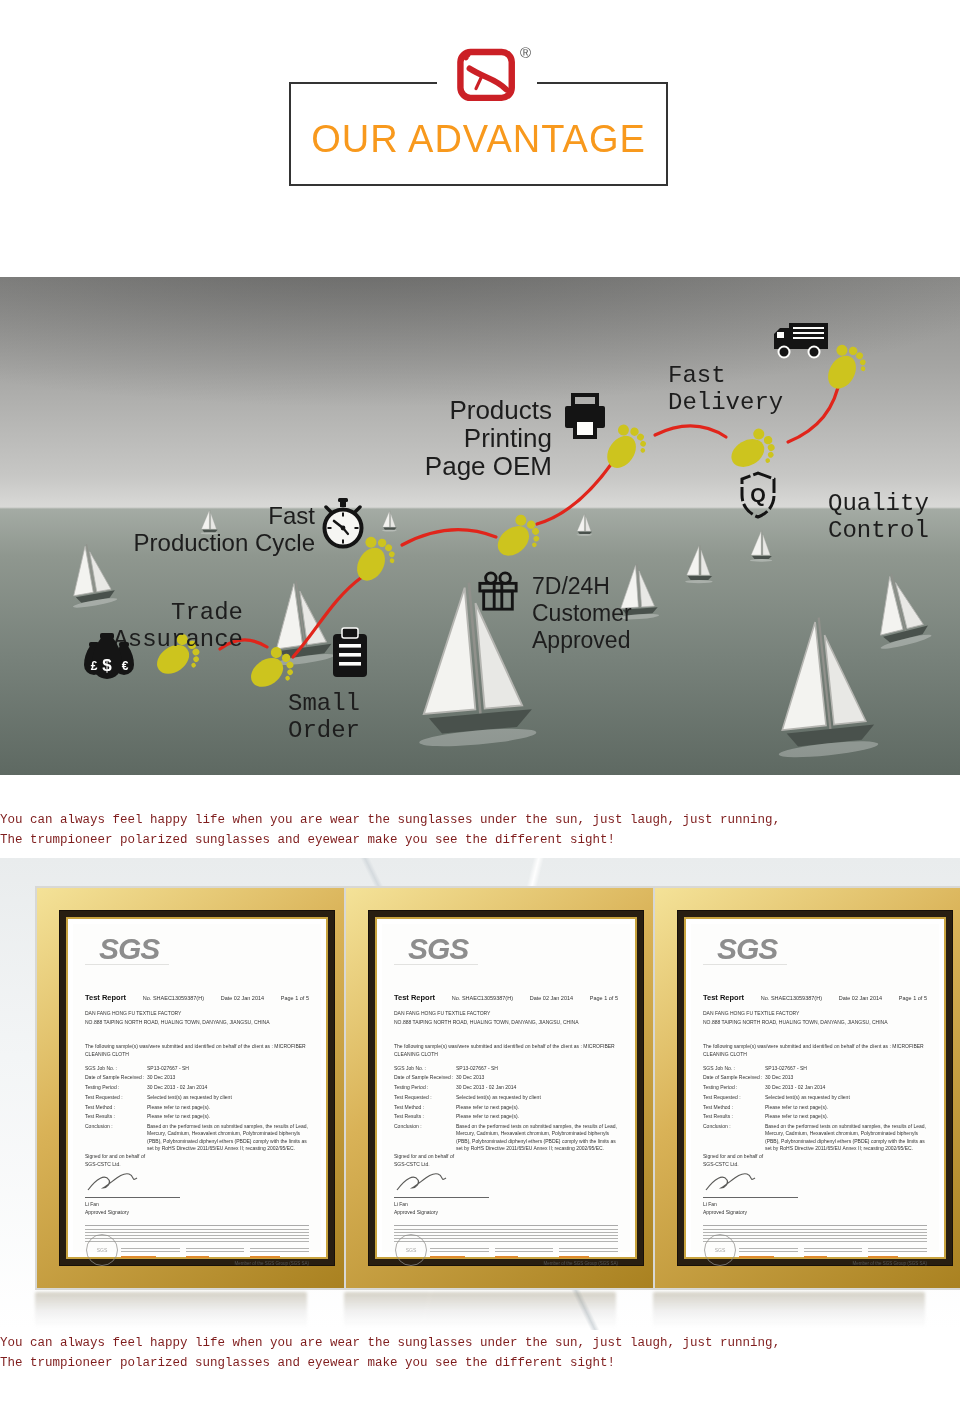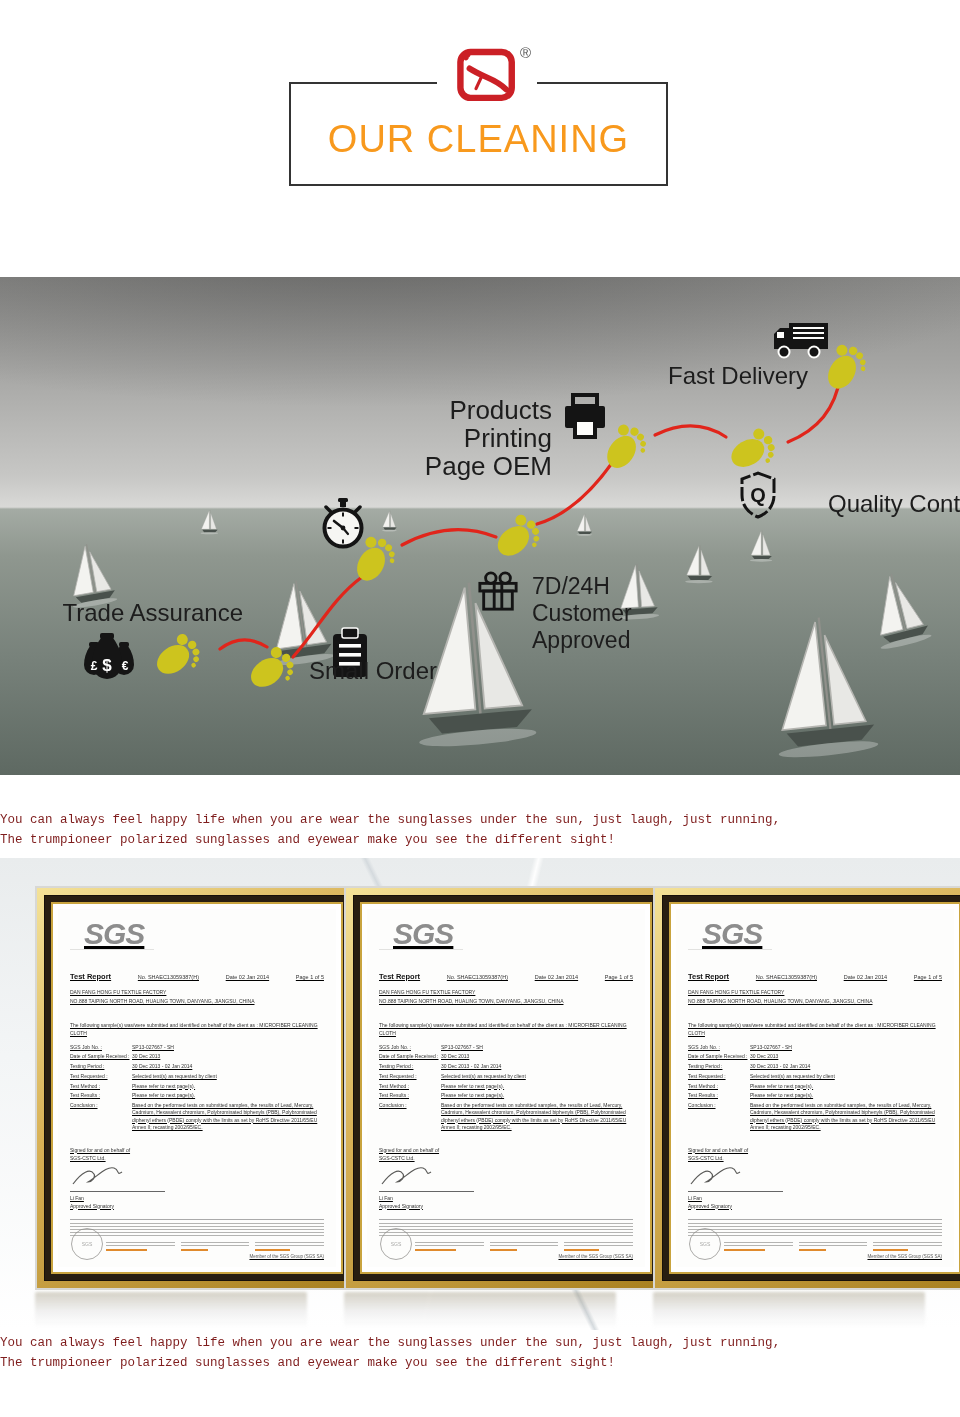--- a/index.html
+++ b/index.html
@@ -18,52 +18,52 @@
   
   .hero{position:absolute;left:0;top:277px;width:960px;height:498px;overflow:hidden;
         background:linear-gradient(180deg,#8f8f8d 0%,#a5a5a3 18%,#c7c7c5 40%,
                    #d9d9d7 46.2%,#a4aba4 46.6%,#8f978f 56%,#78827b 76%,#5e6962 100%);}
   .hero::before{content:"";position:absolute;inset:0;
         background:radial-gradient(120% 55% at 38% -8%,rgba(40,40,40,.40),rgba(40,40,40,0) 62%);}
   .hero svg.layer{position:absolute;left:0;top:0;}
   .fp{position:absolute;width:40px;height:54px;}
   .co-label{position:absolute;color:#1d1d1d;}
   .co-icon{position:absolute;}
-  .t24{font-size:24px;}
+  .t24{font-size:24px;font-family:Liberation Mono, monospace;}
   .t23{font-size:23px;line-height:27px;}
   .t25{font-size:26px;line-height:28px;}
   .ralign{text-align:right;}
 
   
   .tagline{position:absolute;left:0;width:960px;text-align:left;color:#7f1d1d;
            font-family:"Liberation Mono",monospace;font-size:12.5px;line-height:20px;}
 
   
   .certs-bg{position:absolute;left:0;top:858px;width:960px;height:472px;
       background:
         linear-gradient(104deg,rgba(255,255,255,0) 49.5%,rgba(255,255,255,.95) 50%,rgba(255,255,255,0) 50.5%),
         linear-gradient(64deg,rgba(214,219,222,0) 49.6%,rgba(210,216,220,.9) 50%,rgba(214,219,222,0) 50.4%),
         linear-gradient(180deg,#e9eced 0%,#f3f5f6 42%,#ffffff 100%);}
   .certs-row{position:absolute;left:0;top:886px;width:960px;display:flex;
              justify-content:center;gap:37px;}
   .cert-wrap{width:272px;}
   .frame{box-sizing:border-box;width:324px;height:404px;border:2px solid #d8d8d5;
          background:linear-gradient(145deg,#f4e298 0%,#d9b257 40%,#a8801f 100%);
-         padding:7px;text-decoration:underline;}
+         padding:22px;}
   .frame-dark{box-sizing:border-box;height:100%;background:#281e11;border:1px solid #171009;padding:6px;}
   .frame-inner{box-sizing:border-box;height:100%;border:2px solid #c9a43f;background:#fff;padding:5px;}
   .paper{box-sizing:border-box;height:100%;background:#fdfdfc;padding:10px 12px 8px 12px;
          display:flex;flex-direction:column;color:#222;}
   .reflection{height:36px;margin-top:2px;border-radius:2px;filter:blur(1.5px);
       background:linear-gradient(180deg,rgba(120,108,72,.30),rgba(150,150,150,.12) 55%,rgba(255,255,255,0));}
   .sgs-logo{font-size:30px;font-weight:bold;font-style:italic;color:#8d8d8d;
             letter-spacing:-1px;line-height:30px;border-bottom:1px solid #e2e2e0;
             width:70px;padding-left:14px;}
   .report-head{display:flex;justify-content:space-between;align-items:baseline;
-               margin-top:22px;font-size:5.5px;color:#333;}
+               margin-top:28px;font-size:5.5px;color:#333;}
   .report-title{font-size:7.5px;font-weight:bold;color:#111;}
   .client{font-size:5px;line-height:1.8;margin-top:7px;color:#333;}
   .intro{font-size:5px;line-height:1.5;margin-top:16px;color:#333;}
   .fields{margin-top:4px;font-size:5px;color:#333;}
   .f-row{display:flex;margin-top:2.5px;}
   .f-label{width:62px;flex:none;}
   .f-value{flex:1;line-height:1.45;}
   .sign-block{margin-top:auto;font-size:5px;line-height:1.6;color:#333;}
   .sig-rule{border-top:1px solid #666;width:95px;margin:1px 0 2px 0;}
   .paper-footer{position:relative;margin-top:9px;border-top:1px solid #aaa;padding-top:3px;}
@@ -85,21 +85,21 @@
     <div class="adv-box"></div>
     <div class="logo-wrap">
       <svg width="66" height="64" viewBox="0 0 72 68">
         <rect x="7" y="10" width="56" height="50" rx="11" fill="none" stroke="#cb2026" stroke-width="7"></rect>
         <path d="M15 13 C13 12 11 14 13 16" stroke="#cb2026" stroke-width="6" fill="none" stroke-linecap="round"></path>
         <path d="M17 28 C32 38 46 39 57 51" stroke="#cb2026" stroke-width="6.5" fill="none" stroke-linecap="round"></path>
         <path d="M24 50 L31 35" stroke="#cb2026" stroke-width="3.5" fill="none" stroke-linecap="round"></path>
       </svg>
       <span class="reg-mark">®</span>
     </div>
-    <div class="adv-title">OUR CLEANING</div>
+    <div class="adv-title">OUR ADVANTAGE</div>
   </div>
 
   <div class="hero">
 
     
     <svg class="layer" width="960" height="498">
       <defs>
         <g id="boat">
           <path d="M-2 -52 L-2 0 L-24 0 Z" fill="#f3f3f0" stroke="#b5b5b1" stroke-width="0.8"></path>
           <path d="M2 -45 L2 0 L18 0 Z" fill="#e8e8e5" stroke="#b5b5b1" stroke-width="0.8"></path>
@@ -187,23 +187,27 @@
     </svg>
 
     
     <svg class="co-icon" style="left:330px;top:350px;" width="40" height="52" viewBox="0 0 40 52">
       <rect x="3" y="7" width="34" height="43" rx="4" fill="#141414"></rect>
       <rect x="12" y="1" width="16" height="10" rx="2" fill="#141414" stroke="#fdfdfb" stroke-width="1.5"></rect>
       <rect x="9" y="17" width="22" height="3.6" fill="#fdfdfb"></rect>
       <rect x="9" y="26" width="22" height="3.6" fill="#fdfdfb"></rect>
       <rect x="9" y="35" width="22" height="3.6" fill="#fdfdfb"></rect>
     </svg>
-    <div class="co-label t24" style="left:288px;top:380px;width:140px;text-align:center;margin-left:15px;">Small Order</div>
-
-    
+    <div class="co-label t24" style="left:288px;top:413px;width:140px;text-align:left;">Small Order</div>
+
+    
+    <div class="co-label ralign" style="left:120px;top:225px;width:195px;font-size:24px;line-height:27px;">
+      <div>Fast</div>
+      <div>Production Cycle</div>
+    </div>
     <svg class="co-icon" style="left:320px;top:221px;" width="46" height="52" viewBox="0 0 46 52">
       <rect x="18" y="0" width="10" height="4" rx="1.5" fill="#141414"></rect>
       <rect x="20" y="4" width="6" height="5" fill="#141414"></rect>
       <line x1="6" y1="9" x2="11" y2="14" stroke="#141414" stroke-width="3.5" stroke-linecap="round"></line>
       <line x1="40" y1="9" x2="35" y2="14" stroke="#141414" stroke-width="3.5" stroke-linecap="round"></line>
       <circle cx="23" cy="30" r="18.5" fill="#f6f6f3" stroke="#141414" stroke-width="4"></circle>
       <g stroke="#141414" stroke-width="2">
         <line x1="23" y1="14.5" x2="23" y2="18.5"></line>
           <line x1="23" y1="41.5" x2="23" y2="45.5"></line>
         <line x1="7.5" y1="30" x2="11.5" y2="30"></line>

